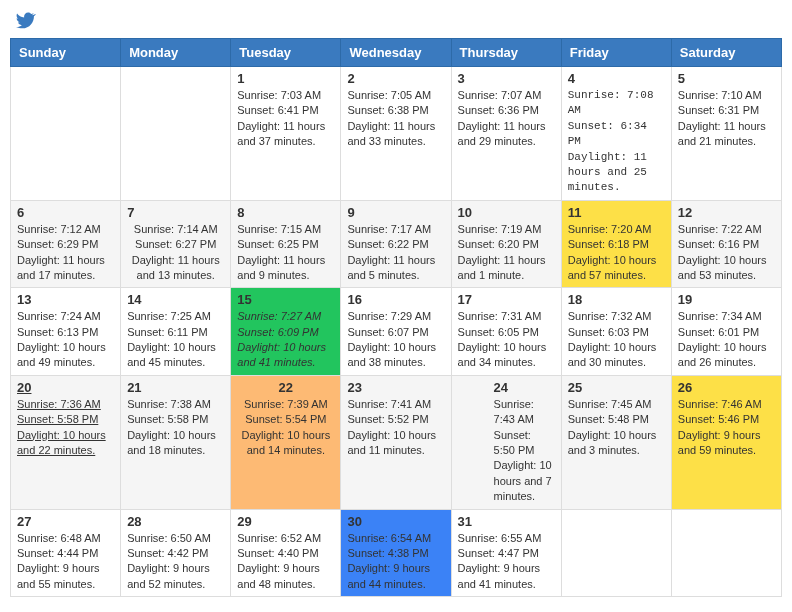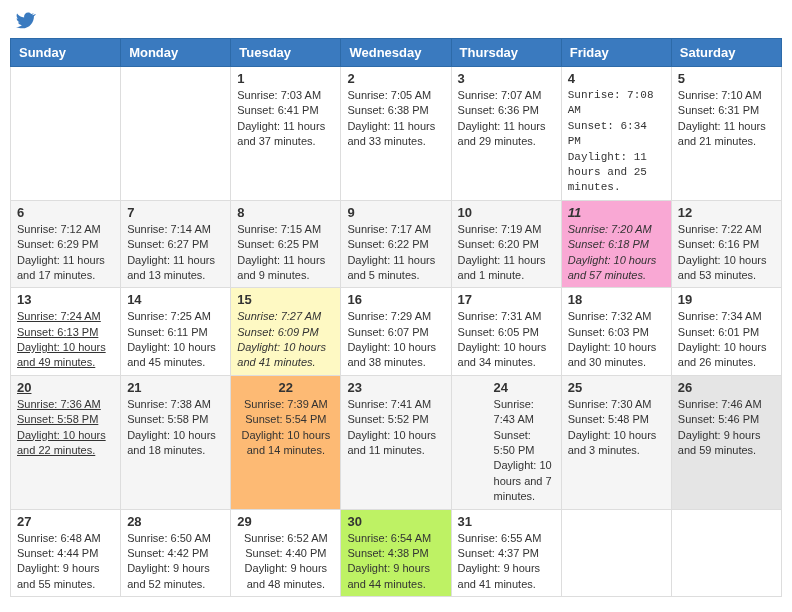--- a/index.html
+++ b/index.html
@@ -159,21 +159,21 @@
       </tr>
       <tr>
         <td style="background: rgb(245, 245, 245);">
           <span class="day-num">6</span>
           <div class="day-info" style="white-space: pre-line;">Sunrise: 7:12 AM
 Sunset: 6:29 PM
 Daylight: 11 hours and 17 minutes.</div>
         </td>
         <td style="background: rgb(245, 245, 245);">
           <span class="day-num">7</span>
-          <div class="day-info" style="white-space: pre-line;">Sunrise: 7:14 AM
+          <div class="day-info" style="white-space: pre-line; text-align: center;">Sunrise: 7:14 AM
 Sunset: 6:27 PM
 Daylight: 11 hours and 13 minutes.</div>
         </td>
         <td style="background: rgb(245, 245, 245);">
           <span class="day-num">8</span>
           <div class="day-info" style="white-space: pre-line;">Sunrise: 7:15 AM
 Sunset: 6:25 PM
 Daylight: 11 hours and 9 minutes.</div>
         </td>
         <td style="background: rgb(245, 245, 245);">
@@ -181,47 +181,47 @@
           <div class="day-info" style="white-space: pre-line;">Sunrise: 7:17 AM
 Sunset: 6:22 PM
 Daylight: 11 hours and 5 minutes.</div>
         </td>
         <td style="background: rgb(245, 245, 245);">
           <span class="day-num">10</span>
           <div class="day-info" style="white-space: pre-line;">Sunrise: 7:19 AM
 Sunset: 6:20 PM
 Daylight: 11 hours and 1 minute.</div>
         </td>
-        <td style="background: #f9a8d4; font-style: italic;">
+        <td style="background: #fde047;">
           <span class="day-num">11</span>
           <div class="day-info" style="white-space: pre-line;">Sunrise: 7:20 AM
 Sunset: 6:18 PM
 Daylight: 10 hours and 57 minutes.</div>
         </td>
         <td style="background: rgb(245, 245, 245);">
           <span class="day-num">12</span>
           <div class="day-info" style="white-space: pre-line;">Sunrise: 7:22 AM
 Sunset: 6:16 PM
 Daylight: 10 hours and 53 minutes.</div>
         </td>
       </tr>
       <tr>
         <td style="background: rgb(255, 255, 255);">
           <span class="day-num">13</span>
-          <div class="day-info" style="white-space: pre-line; text-decoration: underline;">Sunrise: 7:24 AM
+          <div class="day-info" style="white-space: pre-line;">Sunrise: 7:24 AM
 Sunset: 6:13 PM
 Daylight: 10 hours and 49 minutes.</div>
         </td>
         <td style="background: rgb(255, 255, 255);">
           <span class="day-num">14</span>
           <div class="day-info" style="white-space: pre-line;">Sunrise: 7:25 AM
 Sunset: 6:11 PM
 Daylight: 10 hours and 45 minutes.</div>
         </td>
-        <td style="background: #fef9c3;">
+        <td style="background: #22c55e;">
           <span class="day-num">15</span>
           <div class="day-info" style="white-space: pre-line; font-style: italic;">Sunrise: 7:27 AM
 Sunset: 6:09 PM
 Daylight: 10 hours and 41 minutes.</div>
         </td>
         <td style="background: rgb(255, 255, 255);">
           <span class="day-num">16</span>
           <div class="day-info" style="white-space: pre-line;">Sunrise: 7:29 AM
 Sunset: 6:07 PM
 Daylight: 10 hours and 38 minutes.</div>
@@ -271,25 +271,25 @@
 Daylight: 10 hours and 11 minutes.</div>
         </td>
         <td style="background: rgb(245, 245, 245); padding-left: 42px;">
           <span class="day-num">24</span>
           <div class="day-info" style="white-space: pre-line;">Sunrise: 7:43 AM
 Sunset: 5:50 PM
 Daylight: 10 hours and 7 minutes.</div>
         </td>
         <td style="background: rgb(245, 245, 245);">
           <span class="day-num">25</span>
-          <div class="day-info" style="white-space: pre-line;">Sunrise: 7:30 AM
+          <div class="day-info" style="white-space: pre-line;">Sunrise: 7:45 AM
 Sunset: 5:48 PM
 Daylight: 10 hours and 3 minutes.</div>
         </td>
-        <td style="background: #e5e5e5;">
+        <td style="background: #fde047;">
           <span class="day-num">26</span>
           <div class="day-info" style="white-space: pre-line;">Sunrise: 7:46 AM
 Sunset: 5:46 PM
 Daylight: 9 hours and 59 minutes.</div>
         </td>
       </tr>
       <tr>
         <td style="background: rgb(255, 255, 255);">
           <span class="day-num">27</span>
           <div class="day-info" style="white-space: pre-line;">Sunrise: 6:48 AM
@@ -297,33 +297,33 @@
 Daylight: 9 hours and 55 minutes.</div>
         </td>
         <td style="background: rgb(255, 255, 255);">
           <span class="day-num">28</span>
           <div class="day-info" style="white-space: pre-line;">Sunrise: 6:50 AM
 Sunset: 4:42 PM
 Daylight: 9 hours and 52 minutes.</div>
         </td>
         <td style="background: rgb(255, 255, 255);">
           <span class="day-num">29</span>
-          <div class="day-info" style="white-space: pre-line; text-align: center;">Sunrise: 6:52 AM
+          <div class="day-info" style="white-space: pre-line;">Sunrise: 6:52 AM
 Sunset: 4:40 PM
 Daylight: 9 hours and 48 minutes.</div>
         </td>
-        <td style="background: #bef264;">
+        <td style="background: #3b82f6;">
           <span class="day-num">30</span>
           <div class="day-info" style="white-space: pre-line;">Sunrise: 6:54 AM
 Sunset: 4:38 PM
 Daylight: 9 hours and 44 minutes.</div>
         </td>
         <td style="background: rgb(255, 255, 255);">
           <span class="day-num">31</span>
           <div class="day-info" style="white-space: pre-line;">Sunrise: 6:55 AM
-Sunset: 4:37 PM
+Sunset: 4:47 PM
 Daylight: 9 hours and 41 minutes.</div>
         </td>
         <td class="empty-cell"></td>
         <td class="empty-cell"></td>
       </tr>
     </tbody>
 </table>
 
 </body></html>

